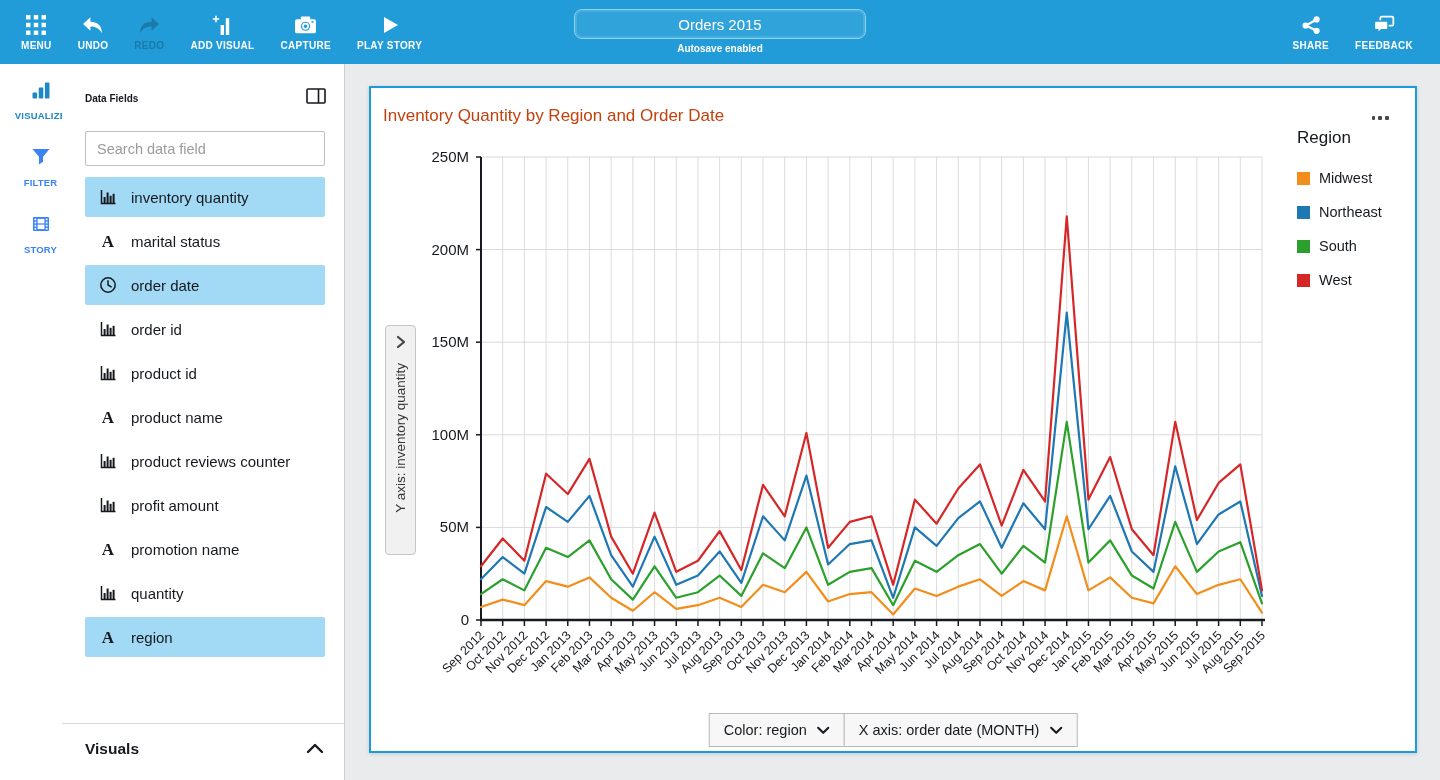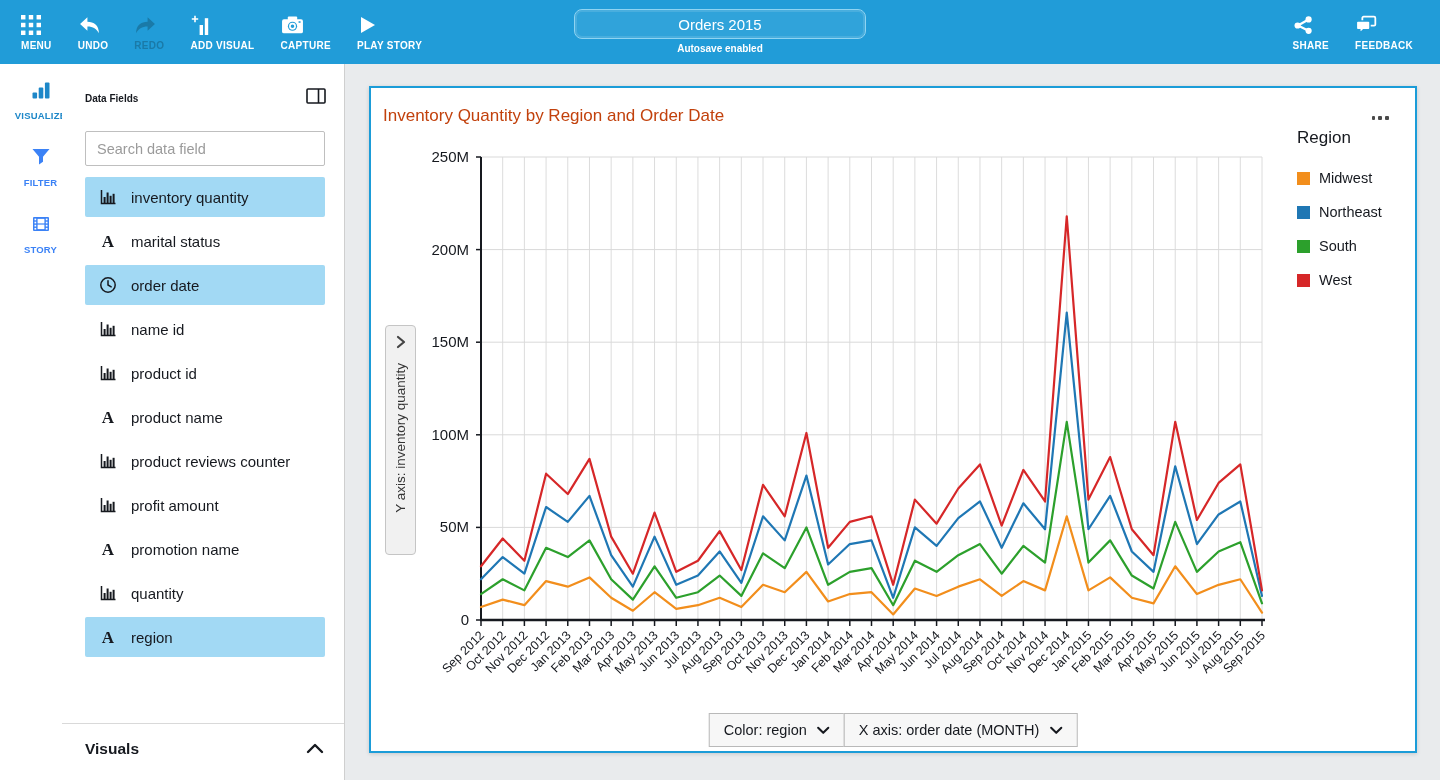--- a/index.html
+++ b/index.html
@@ -4,21 +4,21 @@
 <style>
   * { box-sizing: border-box; margin: 0; padding: 0; }
   html,body { font-family: "Liberation Sans", "DejaVu Sans", sans-serif; background:#dfe3e6; }
   .app { position:relative; width:1440px; height:780px; background:#e9ebed; overflow:hidden; }
 
   
   .topbar { position:absolute; left:0; top:0; width:1440px; height:64px; background:#219cd8; display:flex; align-items:center; }
   .tb-group { display:flex; align-items:stretch; height:100%; }
   .tb-left { padding-left:8px; }
   .tb-right { position:absolute; right:14px; top:0; height:100%; }
-  .tb-btn { display:flex; flex-direction:column; justify-content:center; gap:5px;
+  .tb-btn { display:flex; flex-direction:column; align-items:center; justify-content:center; gap:5px;
             color:#ffffff; padding:0 13px; cursor:pointer; }
   .tb-btn .ico { height:22px; display:flex; align-items:flex-end; }
   .tb-btn .lbl { font-size:10px; font-weight:bold; letter-spacing:.3px; white-space:nowrap; }
   .tb-btn.disabled { color:#1a7aa8; }
   .tb-center { position:absolute; left:50%; top:0; transform:translateX(-50%); width:300px; height:64px; text-align:center; }
   .tb-title-input { margin-top:9px; width:292px; height:30px; background:rgba(255,255,255,0.07);
             border:1px solid #8fd4f2; border-radius:8px; box-shadow:0 0 0 2px rgba(255,255,255,0.12) inset;
             color:#ffffff; font-size:15px; text-align:center; font-family:inherit; outline:none; }
   .tb-autosave { margin-top:4px; color:#ffffff; font-size:10px; font-weight:bold; }
 
@@ -266,21 +266,21 @@
             <svg width="20" height="20" viewBox="0 0 20 20">
               <path d="M3.5 3 V16.5 H17.5" fill="none" stroke="#16191f" stroke-width="1.5"></path>
               <g fill="#16191f">
                 <rect x="5.6" y="10" width="2" height="6.5"></rect>
                 <rect x="8.6" y="5.5" width="2" height="11"></rect>
                 <rect x="11.6" y="8.8" width="2" height="7.7"></rect>
                 <rect x="14.6" y="6.8" width="2" height="9.7"></rect>
               </g>
             </svg>
           </span>
-          <span class="flbl">name id</span>
+          <span class="flbl">order id</span>
         </div>
         <div class="field-row">
           <span class="field-ico">
             <svg width="20" height="20" viewBox="0 0 20 20">
               <path d="M3.5 3 V16.5 H17.5" fill="none" stroke="#16191f" stroke-width="1.5"></path>
               <g fill="#16191f">
                 <rect x="5.6" y="10" width="2" height="6.5"></rect>
                 <rect x="8.6" y="5.5" width="2" height="11"></rect>
                 <rect x="11.6" y="8.8" width="2" height="7.7"></rect>
                 <rect x="14.6" y="6.8" width="2" height="9.7"></rect>

